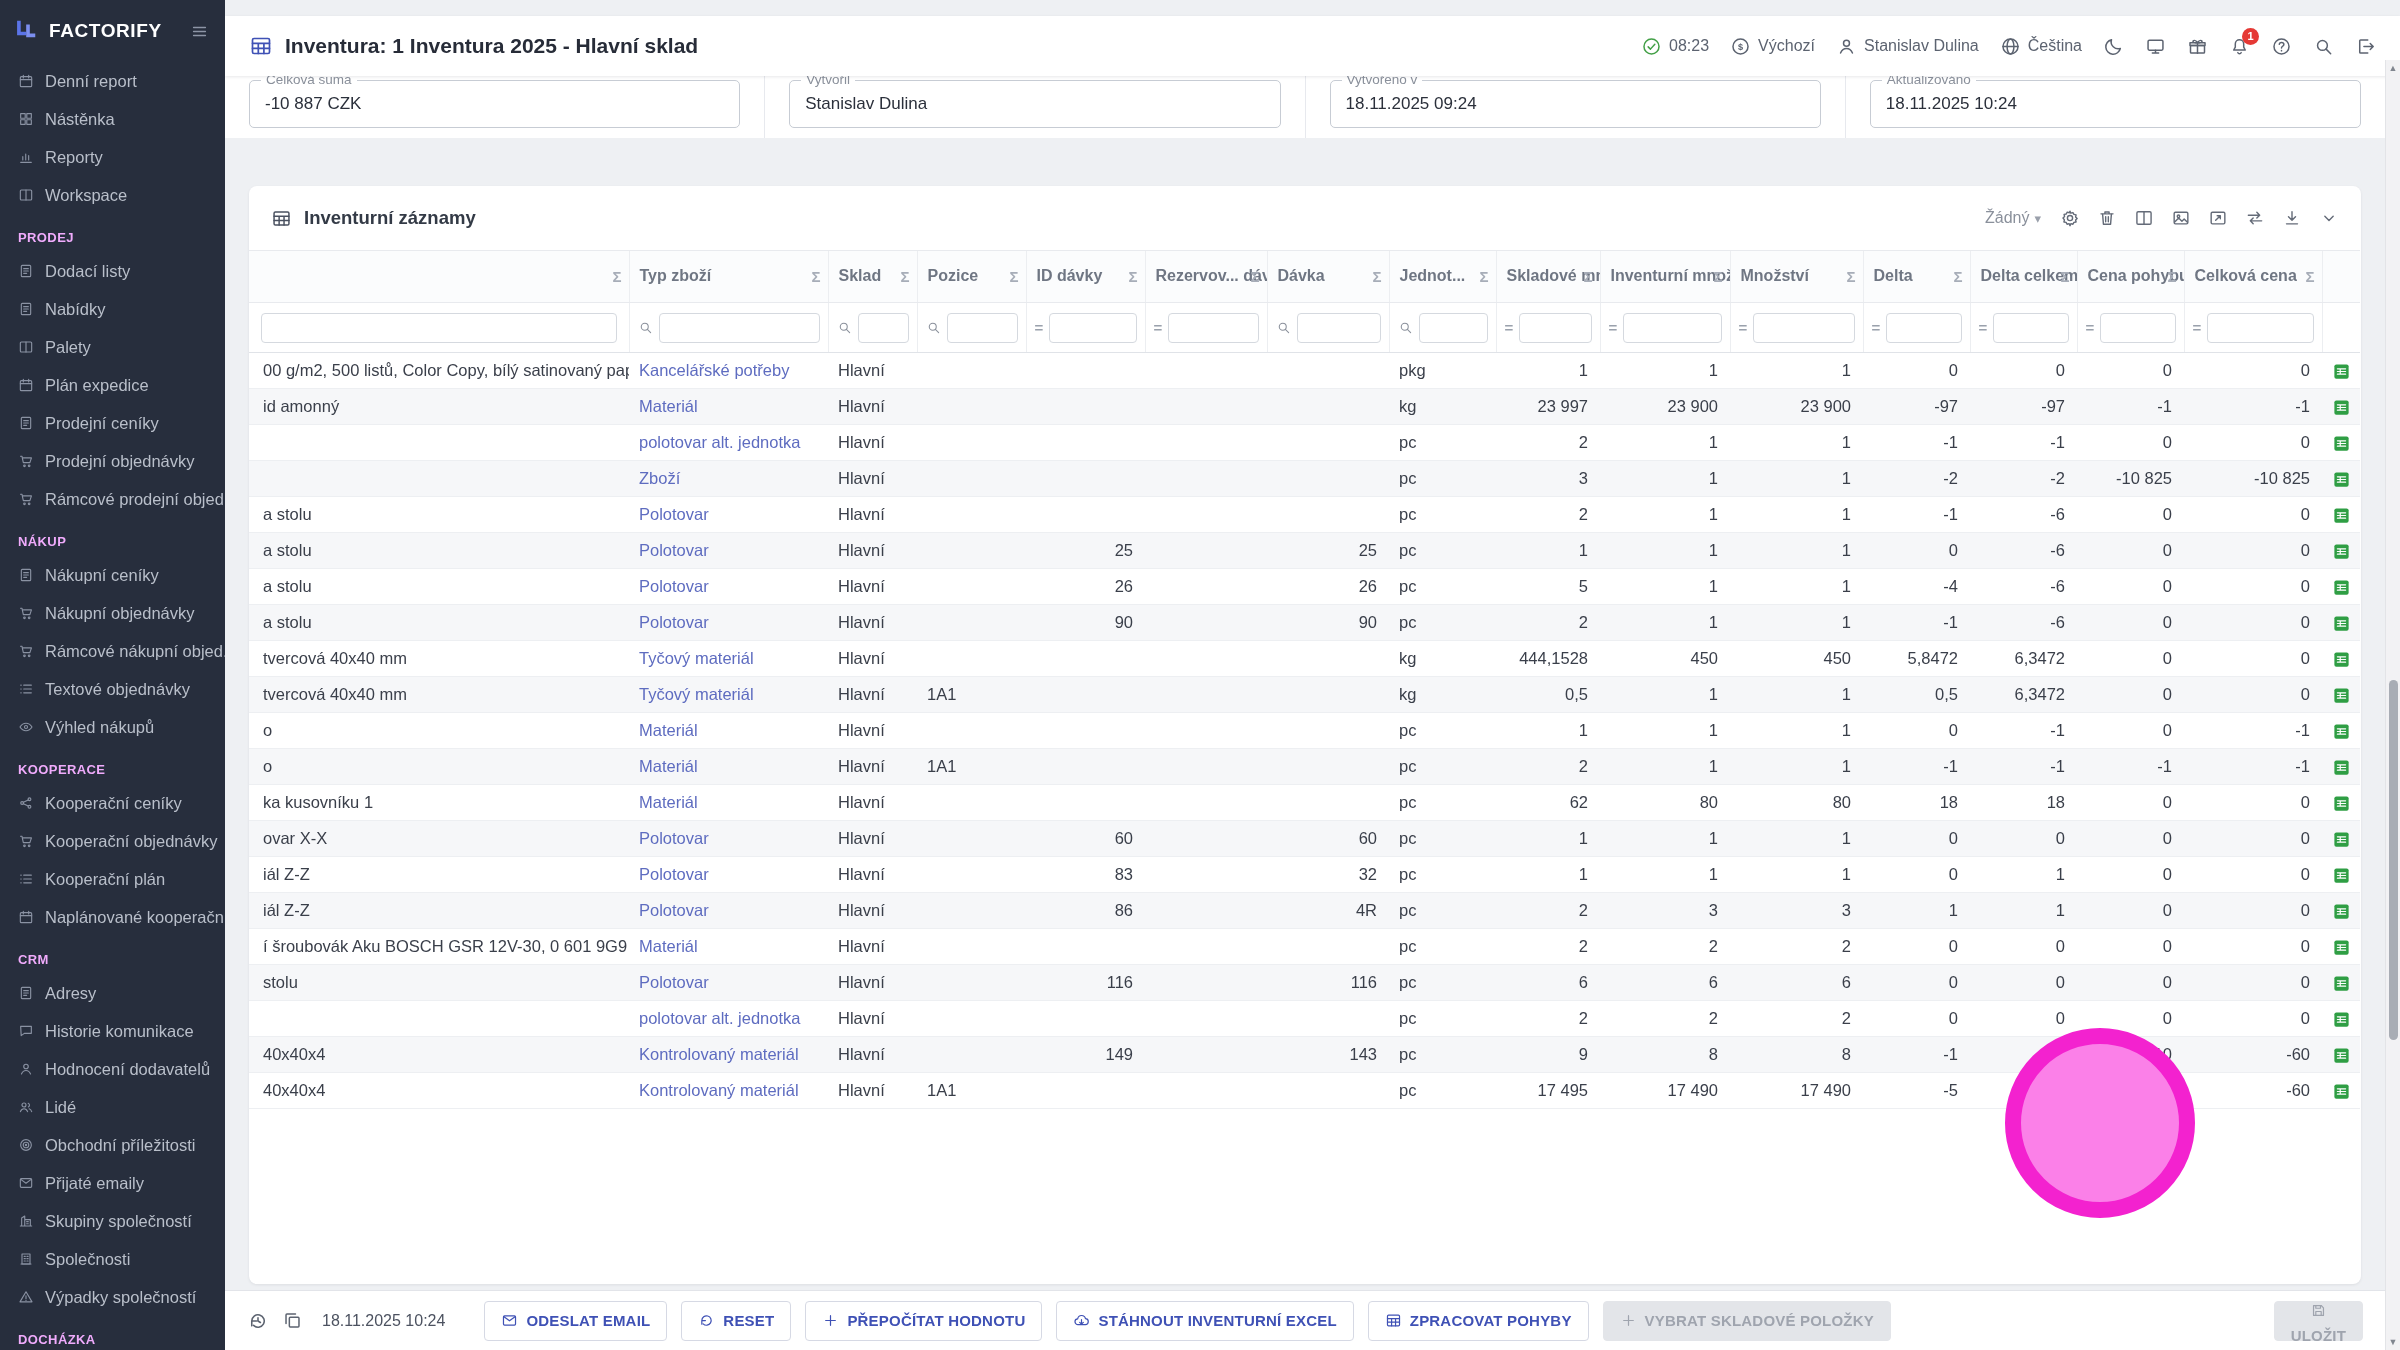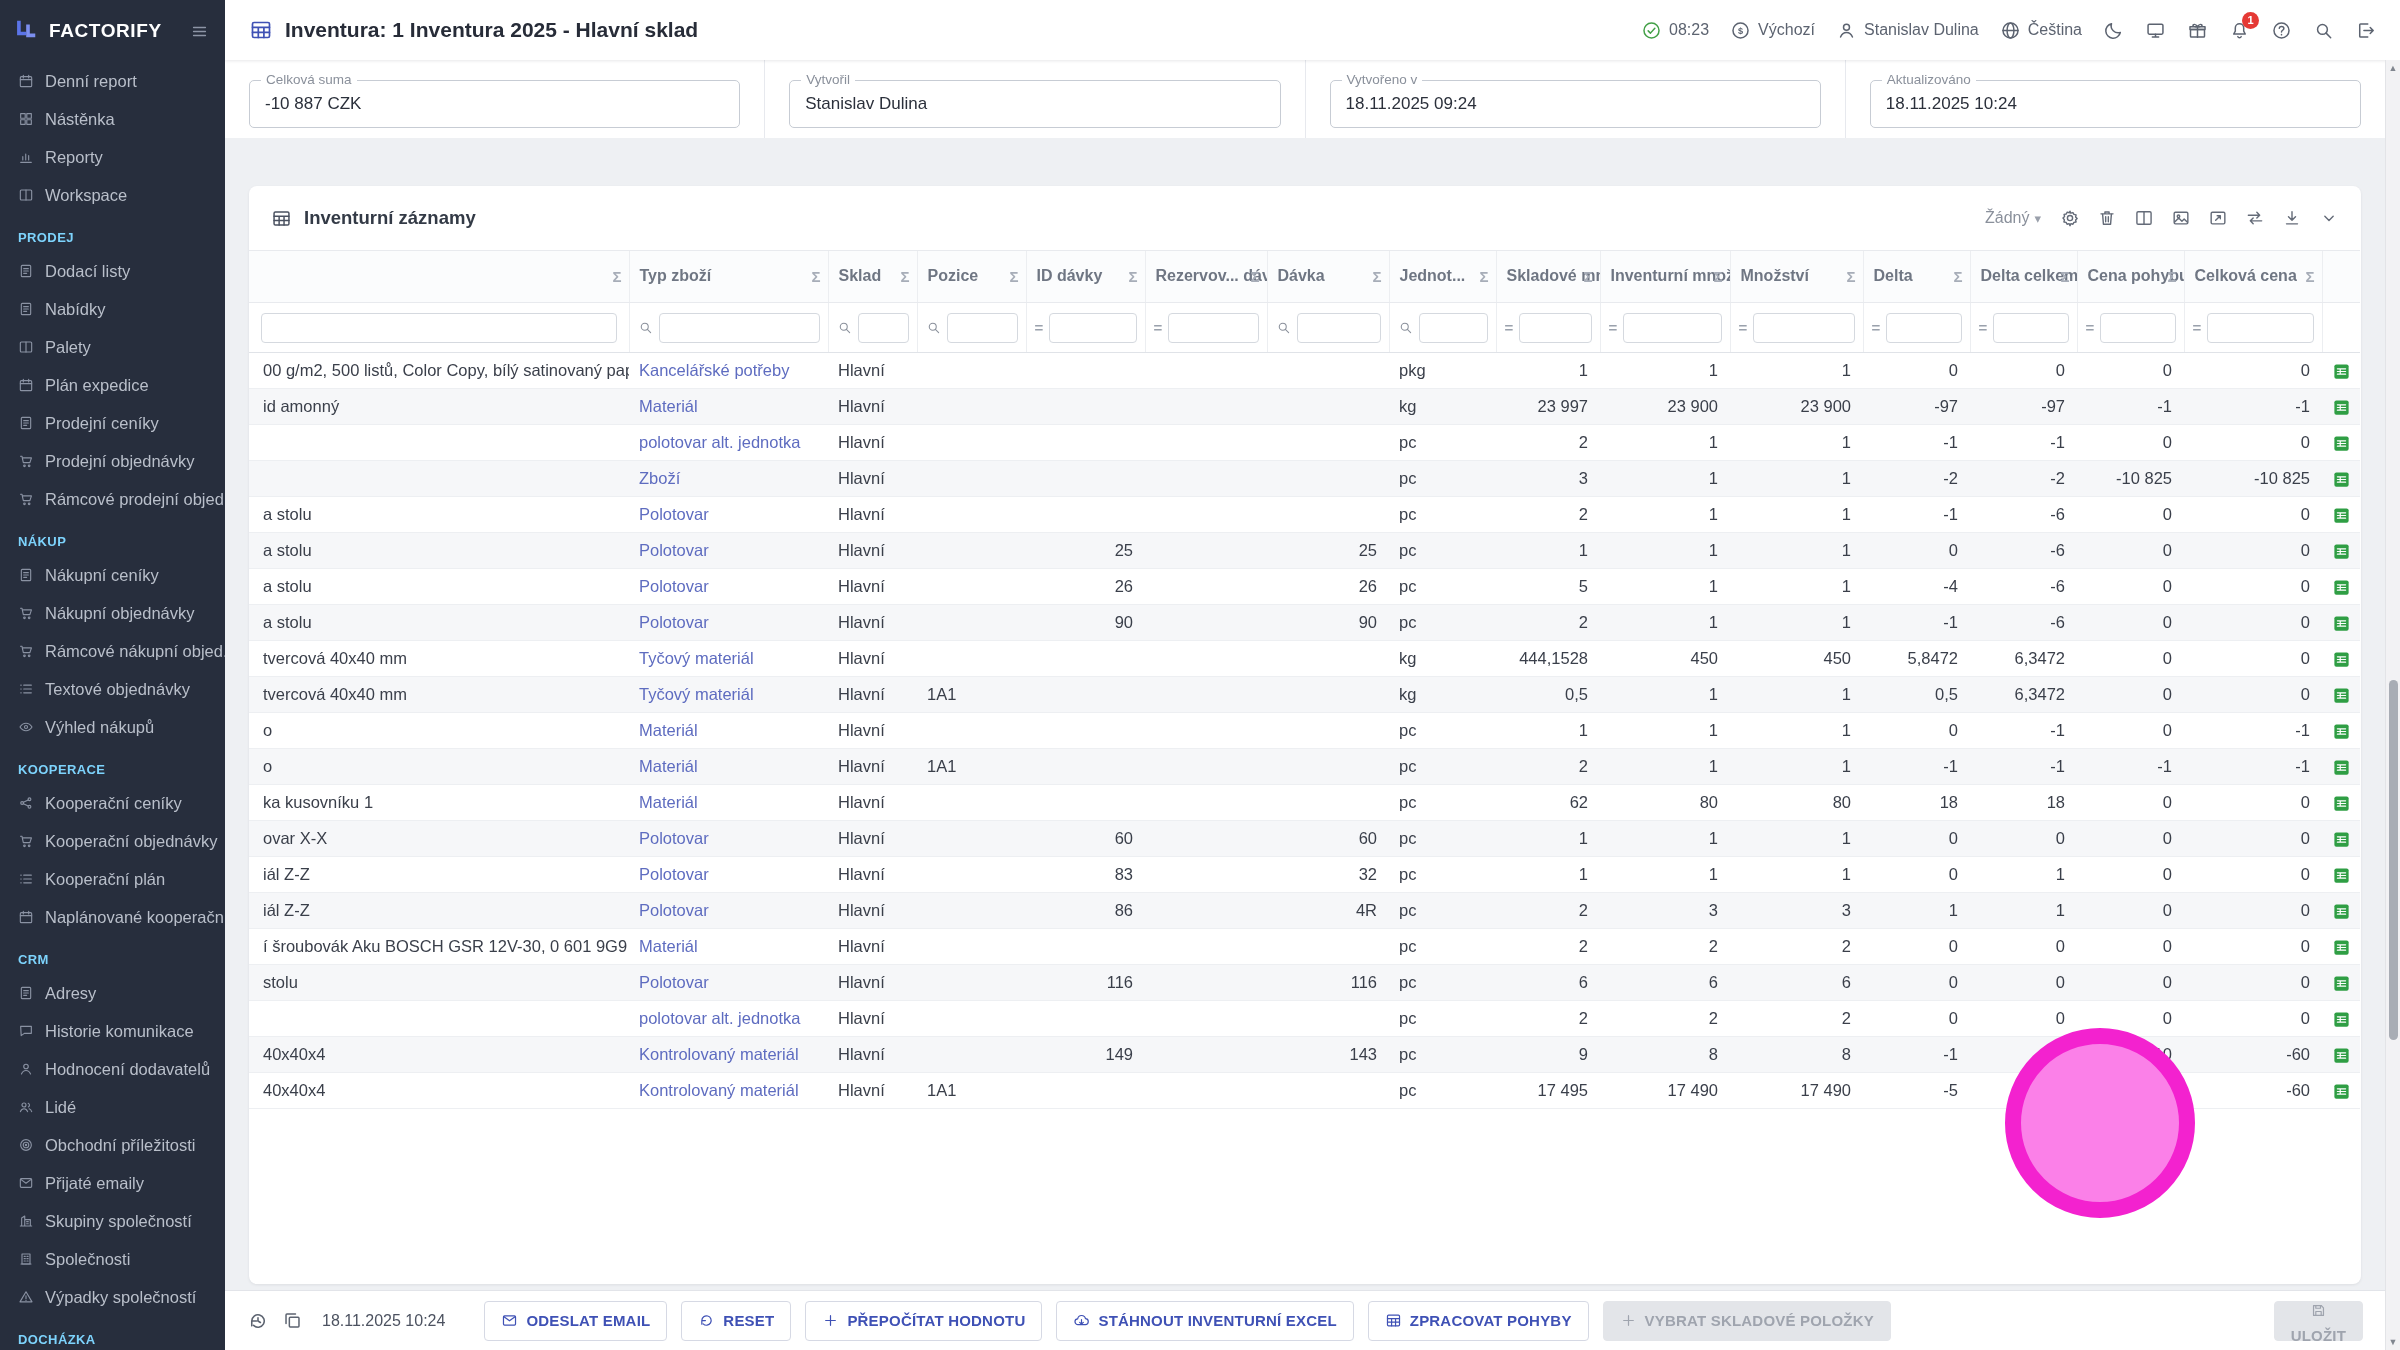--- a/index.html
+++ b/index.html
@@ -6,27 +6,27 @@
   html,body{width:2400px;height:1350px;}
   body{font-family:"Liberation Sans",sans-serif;background:#eef0f3;position:relative;overflow:hidden;color:#3a3f4a;}
   .ic{display:inline-block;vertical-align:middle;flex:none;}
 
   
   .sidebar{position:absolute;left:0;top:0;width:225px;height:100%;background:#272e3d;z-index:6;display:flex;flex-direction:column;overflow:hidden;}
   .logo-row{height:62px;display:flex;align-items:center;padding:0 16px;gap:9px;flex:none;}
   .logo-text{color:#fff;font-weight:700;font-size:19px;letter-spacing:.6px;}
   .burger{margin-left:auto;color:#8d95a6;display:flex;}
   .nav{flex:1;overflow:hidden;}
-  .nav-section{padding:16px 18px 7px;font-size:13px;font-weight:700;color:#7dd3fc;letter-spacing:.4px;}
+  .nav-section{padding:16px 18px 7px;font-size:13px;font-weight:700;color:#f0abfc;letter-spacing:.4px;}
   .nav-item{height:38px;display:flex;align-items:center;gap:11px;padding:0 18px;color:#b9bfca;font-size:16.5px;cursor:pointer;white-space:nowrap;overflow:hidden;}
   .nav-item .ic{color:#8a92a3;}
 
   
   .main{position:absolute;left:225px;top:0;right:0;height:100%;}
-  .topbar{position:absolute;top:0;left:0;right:0;height:60px;background:#fff;display:flex;align-items:center;padding:0 24px;box-shadow:0 1px 3px rgba(20,24,40,.10);z-index:5;}
+  .topbar{position:absolute;top:16px;left:0;right:0;height:60px;background:#fff;display:flex;align-items:center;padding:0 24px;box-shadow:0 1px 3px rgba(20,24,40,.10);z-index:5;}
   .title-ic{color:#3f51b5;display:flex;margin-right:12px;}
   .title{font-size:21px;font-weight:700;color:#272c38;}
   .status{margin-left:auto;display:flex;align-items:center;gap:21px;}
   .status-item{display:flex;align-items:center;gap:7px;color:#5c6370;font-size:16px;cursor:pointer;position:relative;}
   .status-item .ic{color:#5c6370;}
   .status-item.ok .ic{color:#43a047;}
   .badge{position:absolute;top:-8px;right:-9px;background:#e53935;color:#fff;border-radius:50%;width:17px;height:17px;font-size:11px;display:flex;align-items:center;justify-content:center;font-weight:700;}
 
   
   .fields-card{position:absolute;top:60px;left:0;right:15px;height:78px;background:#fff;}

